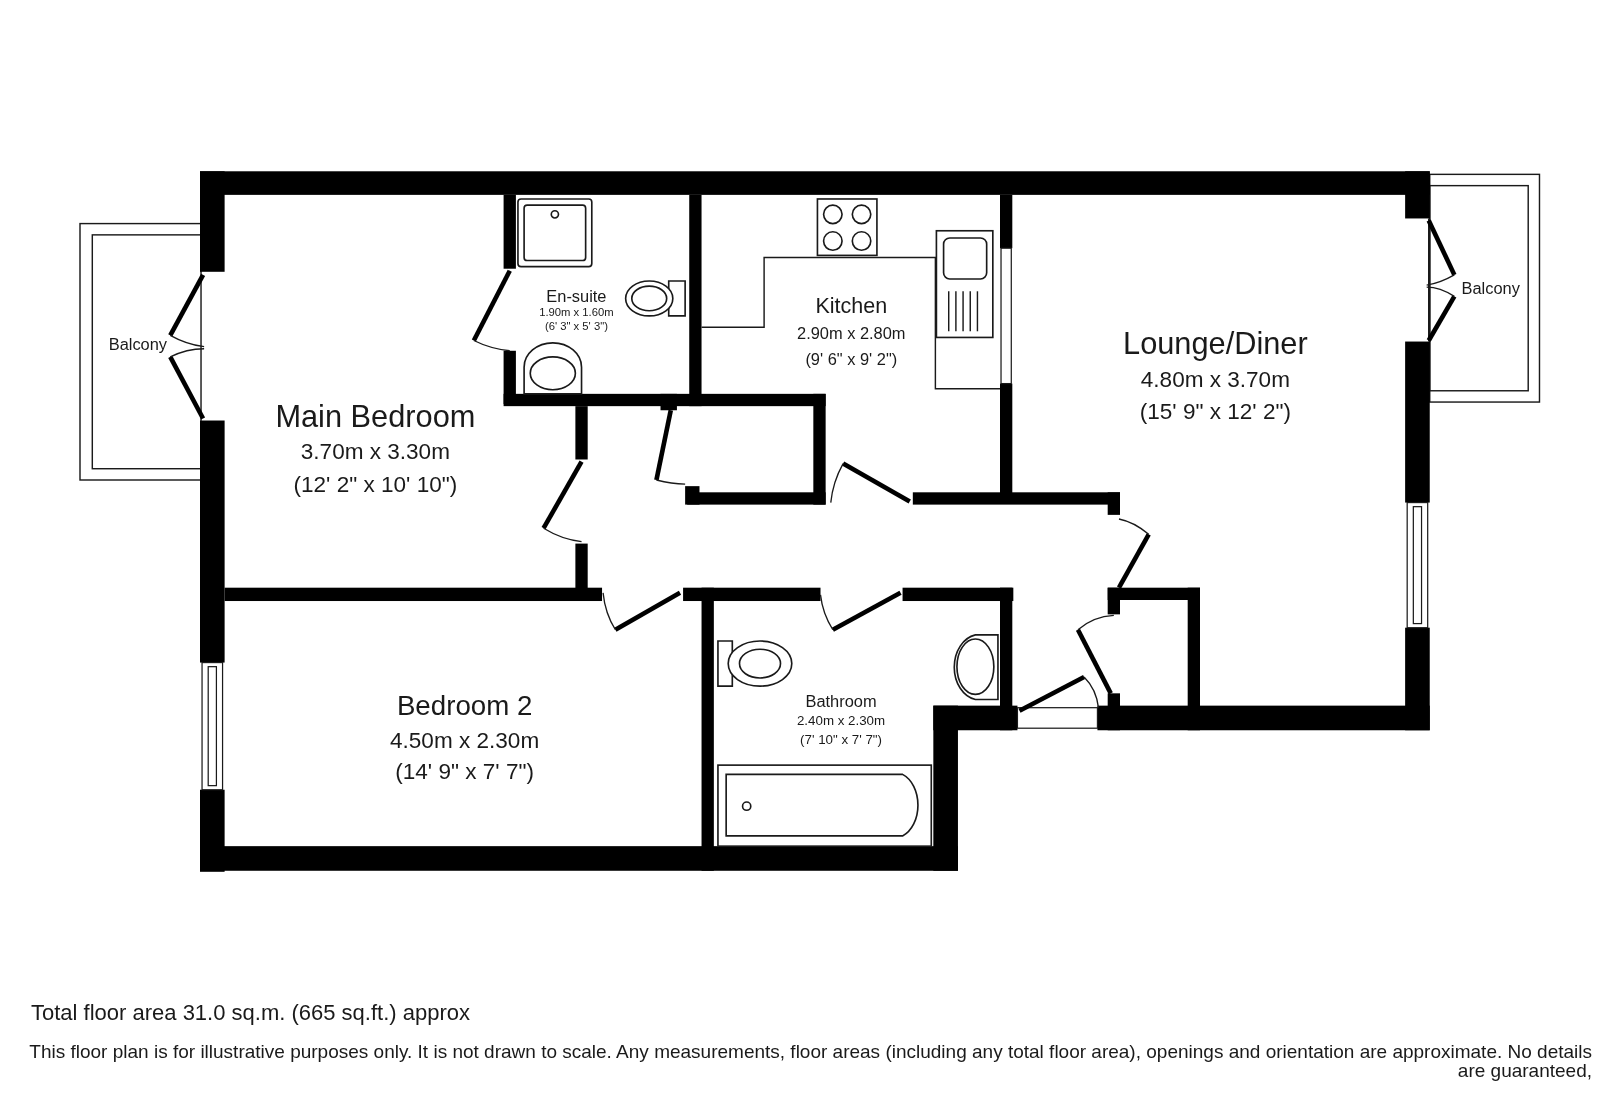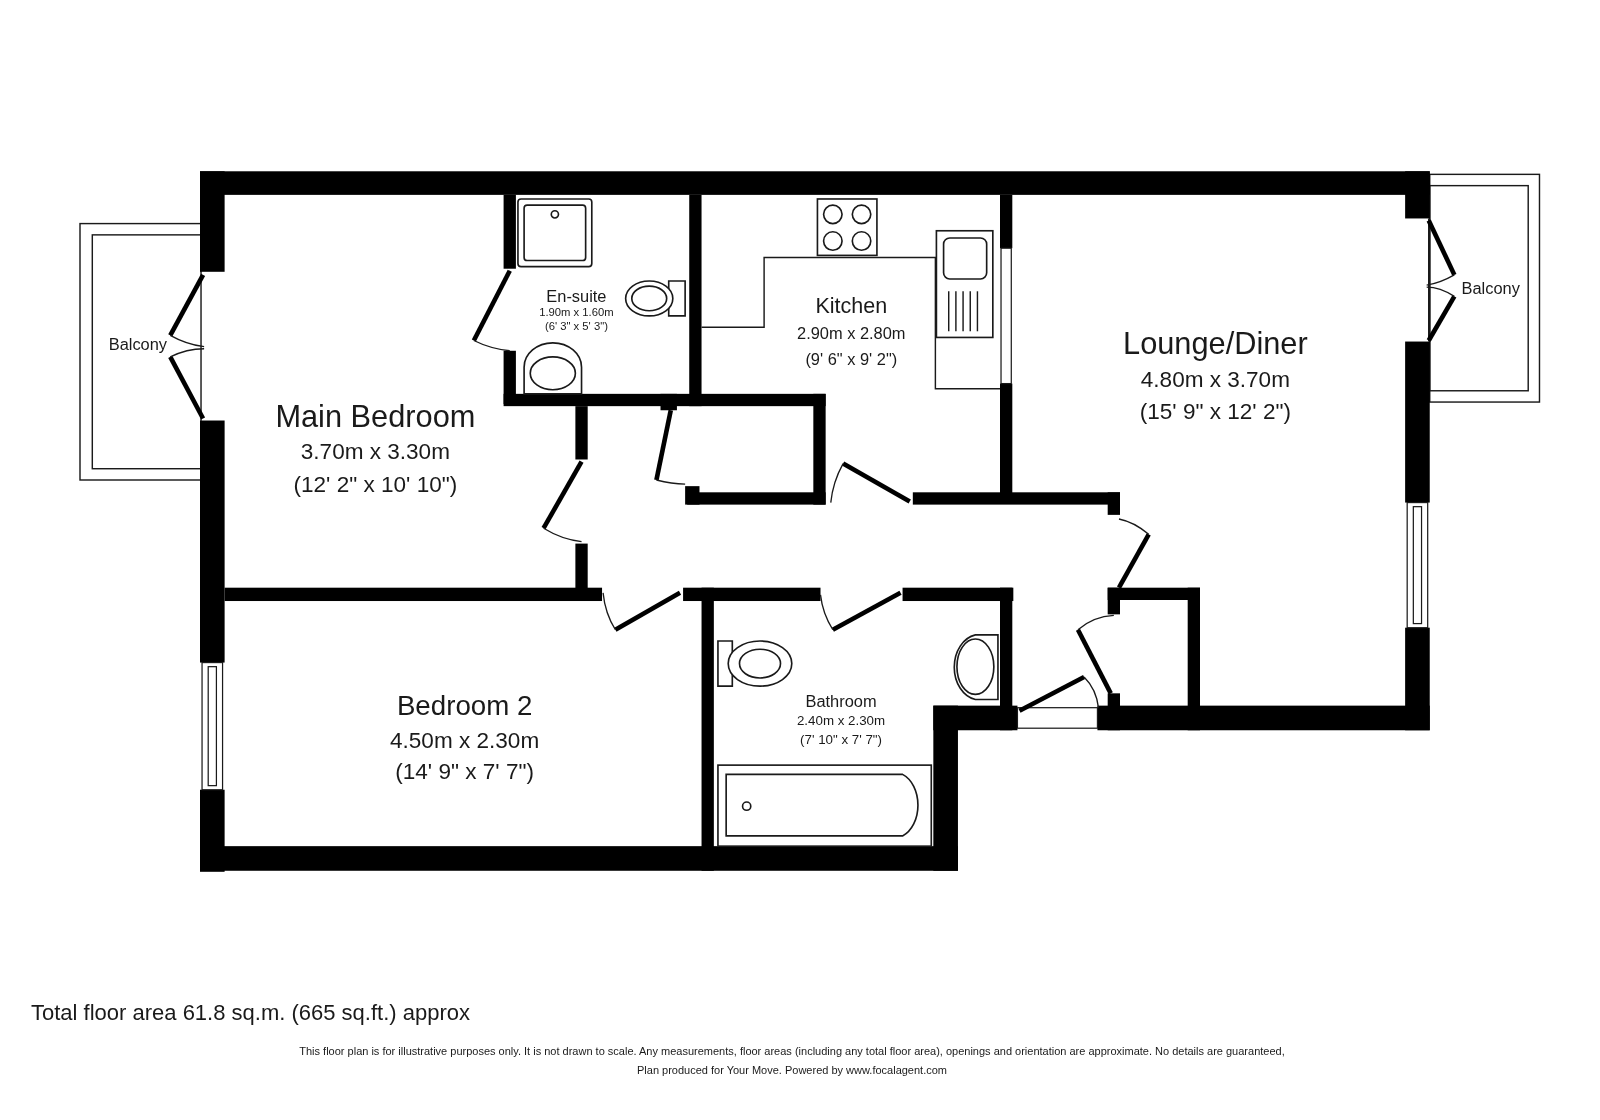--- a/index.html
+++ b/index.html
@@ -13,21 +13,21 @@
   .win { fill: #ffffff; stroke: #1a1a1a; stroke-width: 1.2; }
   text { font-family: "Liberation Sans", "DejaVu Sans", sans-serif; fill: #1a1a1a; }
   .rn-l { font-size: 30px; }
   .rn-m { font-size: 27px; }
   .rn-s { font-size: 21px; }
   .rn-xs { font-size: 16px; }
   .dim-l { font-size: 22px; }
   .dim-s { font-size: 16px; }
   .dim-xs { font-size: 11px; }
   .footer-total { position: absolute; left: 31px; top: 1000px; font-size: 22px; }
-  .footer-disc { position: absolute; left: 4px; width: 1576px; top: 1042px; font-size: 11px; line-height: 19px; text-align: center; }
+  .footer-disc { position: absolute; left: 16px; width: 1576px; top: 1042px; font-size: 19px; line-height: 19px; text-align: right; }
 </style>
 </head>
 <body>
 
 <svg id="plan" viewBox="0 0 1560 1092" preserveAspectRatio="none" xmlns="http://www.w3.org/2000/svg">
 
   <g>
     <rect class="thin" x="78" y="218" width="118" height="250"></rect>
     <rect class="thin" x="90" y="229" width="106" height="228"></rect>
     <rect x="194" y="265" width="8" height="145" fill="#ffffff"></rect>
@@ -223,17 +223,16 @@
     <text class="dim-l" x="453" y="729" text-anchor="middle">4.50m x 2.30m</text>
     <text class="dim-l" x="453" y="760" text-anchor="middle">(14' 9" x 7' 7")</text>
   </g>
   <g>
     <text class="rn-xs" x="820" y="689" text-anchor="middle">Bathroom</text>
     <text class="dim-xs" x="820" y="707" text-anchor="middle" style="font-size:13px">2.40m x 2.30m</text>
     <text class="dim-xs" x="820" y="725" text-anchor="middle" style="font-size:13px">(7' 10" x 7' 7")</text>
   </g>
 </svg>
 
-<div class="footer-total">Total floor area 61.8 sq.m. (665 sq.ft.) approx</div>
+<div class="footer-total">Total floor area 31.0 sq.m. (665 sq.ft.) approx</div>
 <div class="footer-disc">
   <div>This floor plan is for illustrative purposes only. It is not drawn to scale. Any measurements, floor areas (including any total floor area), openings and orientation are approximate. No details are guaranteed,</div>
-  <div>Plan produced for Your Move. Powered by www.focalagent.com</div>
 </div>
 
 </body></html>

